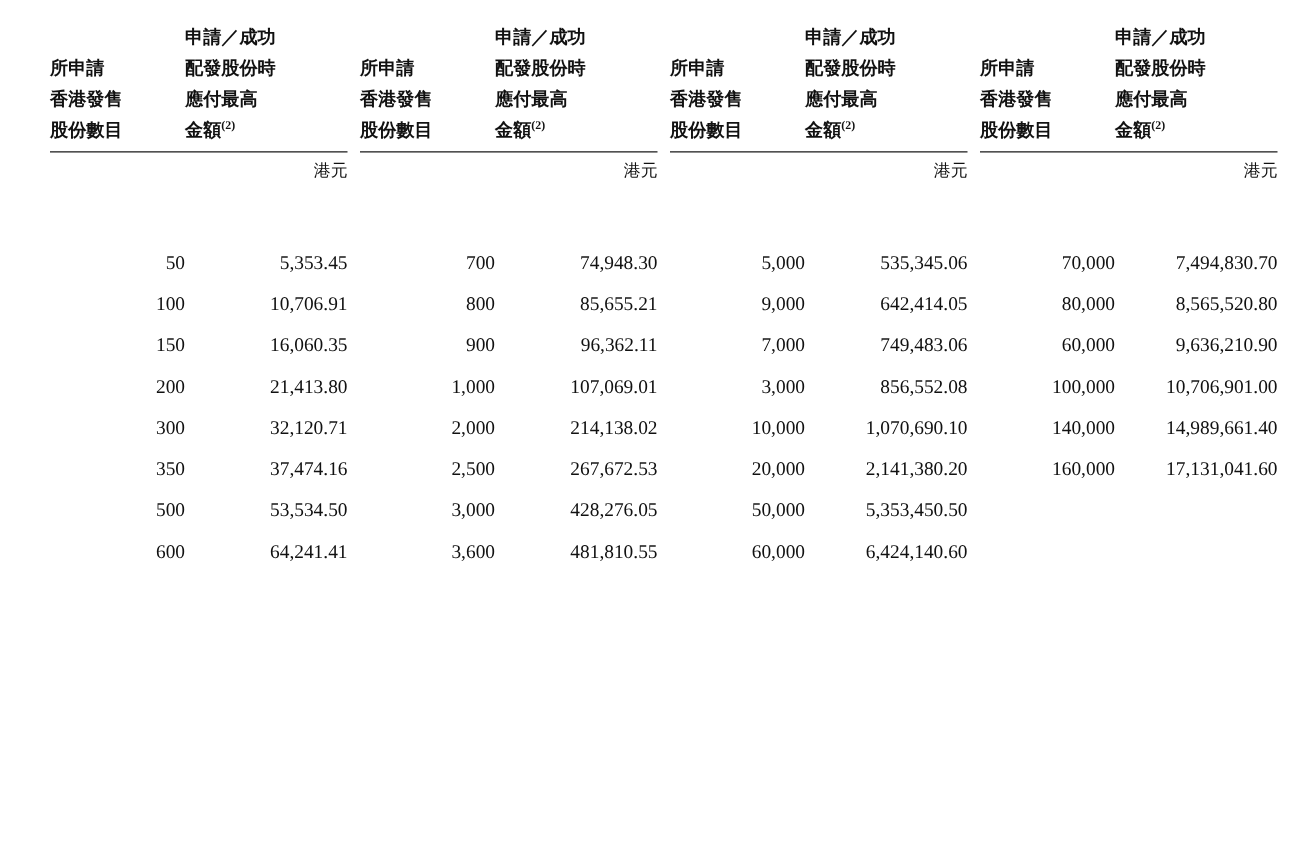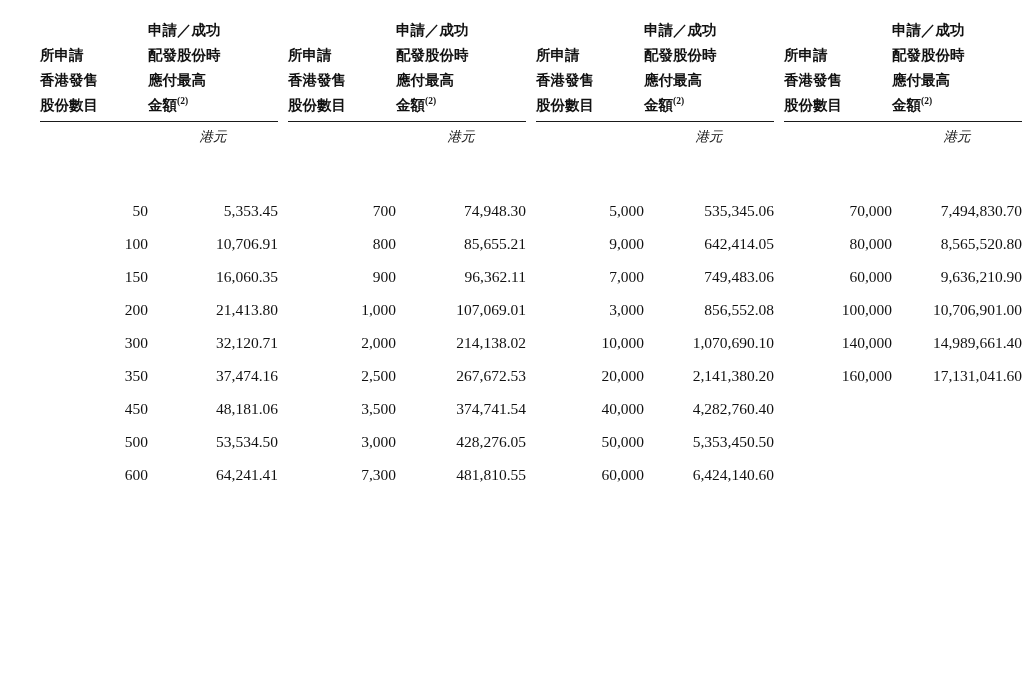--- a/index.html
+++ b/index.html
@@ -44,23 +44,22 @@
     padding-bottom: 4px;
     white-space: nowrap;
   }
   .hdr-cell .hline { display: block; }
   .hdr-rule {
     height: 1px;
     background: #1a1a1a;
     margin-top: 3px;
   }
   .unit-row td {
-    text-align: center;
+    text-align: right;
     font-size: 13.5px;
-    font-style: italic;
     line-height: 30px;
     padding-top: 6px;
     white-space: nowrap;
   }
   .spacer-row td { height: 42px; }
 
   .data-row td {
     text-align: right;
     font-size: 15.5px;
     line-height: 33px;
@@ -243,50 +242,37 @@
           <td>2,500</td>
           <td>267,672.53</td>
           <td></td>
           <td>20,000</td>
           <td>2,141,380.20</td>
           <td></td>
           <td>160,000</td>
           <td>17,131,041.60</td>
         </tr>
         <tr class="data-row">
-          <td>450</td>
-          <td>48,181.06</td>
-          <td></td>
-          <td>3,500</td>
-          <td>374,741.54</td>
-          <td></td>
-          <td>40,000</td>
-          <td>4,282,760.40</td>
-          <td></td>
-          <td></td>
-          <td></td>
-        </tr>
-        <tr class="data-row">
           <td>500</td>
           <td>53,534.50</td>
           <td></td>
           <td>3,000</td>
           <td>428,276.05</td>
           <td></td>
           <td>50,000</td>
           <td>5,353,450.50</td>
           <td></td>
           <td></td>
           <td></td>
         </tr>
         <tr class="data-row">
           <td>600</td>
           <td>64,241.41</td>
           <td></td>
-          <td>7,300</td>
+          <td>3,600</td>
           <td>481,810.55</td>
           <td></td>
           <td>60,000</td>
           <td>6,424,140.60</td>
           <td></td>
           <td></td>
           <td></td>
         </tr>
       </tbody>
   </table>

